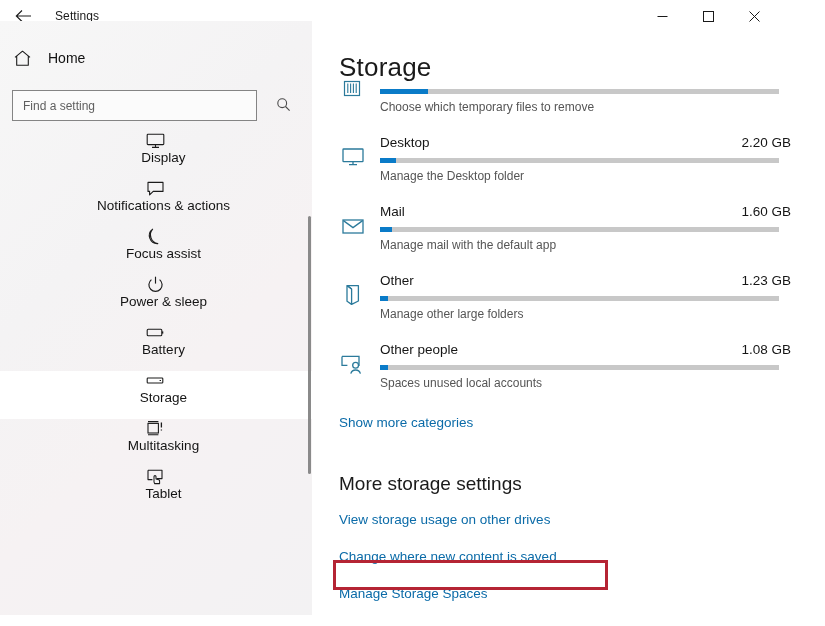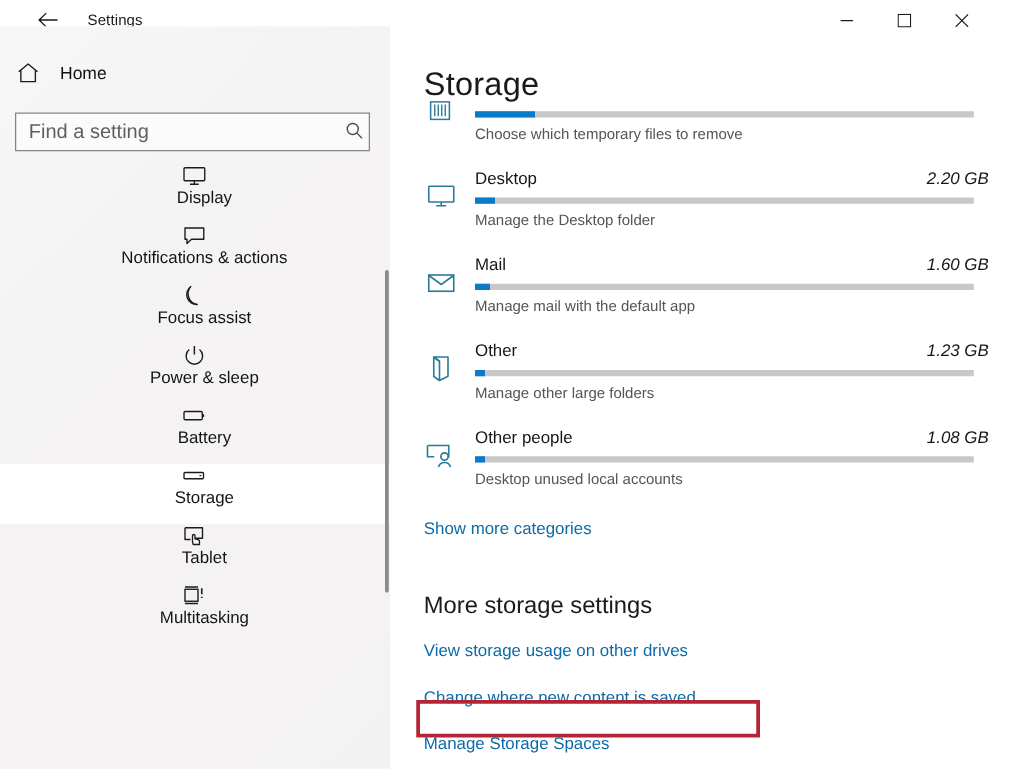--- a/index.html
+++ b/index.html
@@ -6,21 +6,21 @@
   html, body {
     width: 825px; height: 626px;
     font-family: "Liberation Sans", sans-serif;
     background: #ffffff;
     overflow: hidden;
   }
   .window { position: relative; width: 825px; height: 626px; background: #ffffff; }
 
   
   .titlebar {
-    position: absolute; top: 0; left: 15px; width: 777px; height: 32px;
+    position: absolute; top: 0; left: 0; width: 777px; height: 32px;
     display: flex; align-items: center; text-align: right;
   }
   .back-btn {
     width: 46px; height: 32px; display: flex; align-items: center; justify-content: center;
     color: #1a1a1a;
   }
   .back-btn svg { display: block; }
   .app-title {
     font-size: 12px; color: #1a1a1a; margin-left: 9px; letter-spacing: .1px;
   }
@@ -38,22 +38,22 @@
     background: linear-gradient(135deg,#f7f7f7 0%,#f4f3f4 35%,#f6f2f3 60%,#f3f2f3 100%);
   }
   .nav-home {
     display: flex; align-items: center; height: 34px; margin-top: 20px; padding-left: 13px;
   }
   .nav-home .ico { width: 32px; display: flex; align-items: center; color: #1b1b1b; }
   .nav-home .lbl { font-size: 14px; color: #111; margin-left: 3px; }
 
   .search-wrap { margin: 15px 12px 0 12px; position: relative; }
   .search-box {
-    width: 284px; height: 31px; border: 1px solid #848484; background: #fbfbfb;
-    font-size: 16px; color: #5c5c5c; padding: 0 30px 0 10px;
+    width: 245px; height: 31px; border: 1px solid #848484; background: #fbfbfb;
+    font-size: 12px; color: #5c5c5c; padding: 0 30px 0 10px;
     font-family: "Liberation Sans", sans-serif;
   }
   .search-box::placeholder { color: #5f5f5f; opacity: 1; }
   .search-ico {
     position: absolute; right: 9px; top: 7px; color: #4a4a4a;
   }
 
   .section-title {
     font-size: 14px; font-weight: bold; color: #111; margin: 20px 0 0 13px; letter-spacing: .1px;
   }
@@ -95,21 +95,21 @@
     position: relative; height: 69px; padding-left: 27px;
   }
   .cat .cat-ico {
     position: absolute; left: 27px; top: 14px; width: 28px; height: 28px;
     color: #2b7a9b; display: flex; align-items: center; justify-content: center;
   }
   .cat .cat-name {
     position: absolute; left: 68px; top: 6px; font-size: 13.5px; color: #161616;
   }
   .cat .cat-size {
-    position: absolute; right: 34px; top: 6px; font-size: 13.5px; color: #161616; font-style: italic;
+    position: absolute; right: 34px; top: 6px; font-size: 13.5px; color: #161616;
   }
   .cat .bar {
     position: absolute; left: 68px; top: 29px; width: 399px; height: 5px; background: #c8c8c8;
   }
   .cat .bar > i { display: block; height: 5px; background: #0a7bc8; }
   .cat .cat-sub {
     position: absolute; left: 68px; top: 40px; font-size: 12px; color: #555;
   }
 
   
@@ -243,36 +243,36 @@
             <rect x="1.2" y="7" width="15.6" height="5" rx="0.8" stroke="#1b1b1b" stroke-width="1.1" fill="none"></rect>
             <path d="M13.6 9.5 H15" stroke="#1b1b1b" stroke-width="1.1"></path>
           </svg>
         </span>
         <span class="lbl">Storage</span>
       </div>
 
       <div class="navitem">
         <span class="ico">
           <svg width="19" height="19" viewBox="0 0 19 19">
-            <path d="M2 3.2 H16 V11.6 H10.5 M2 3.2 V12.6 H6.4" stroke="#1b1b1b" stroke-width="1.1" fill="none" stroke-linejoin="round"></path>
-            <path d="M8 14.8 V9.6 A1 1 0 0 1 10 9.6 V12 L12.8 12.8 A1.4 1.4 0 0 1 13.6 14.4 V16.6 H8.6 Z" stroke="#1b1b1b" stroke-width="1.05" fill="#f5f4f5" stroke-linejoin="round"></path>
-          </svg>
-        </span>
-        <span class="lbl">Tablet</span>
-      </div>
-
-      <div class="navitem">
-        <span class="ico">
-          <svg width="19" height="19" viewBox="0 0 19 19">
             <rect x="2" y="4.4" width="10.4" height="9.6" stroke="#1b1b1b" stroke-width="1.1" fill="none"></rect>
             <path d="M2 2.6 H12.4 M2 15.8 H12.4" stroke="#1b1b1b" stroke-width="1.1"></path>
             <path d="M15.4 3.6 V8.4 M15.4 10.4 V11.4" stroke="#1b1b1b" stroke-width="1.3"></path>
           </svg>
         </span>
         <span class="lbl">Multitasking</span>
+      </div>
+
+      <div class="navitem">
+        <span class="ico">
+          <svg width="19" height="19" viewBox="0 0 19 19">
+            <path d="M2 3.2 H16 V11.6 H10.5 M2 3.2 V12.6 H6.4" stroke="#1b1b1b" stroke-width="1.1" fill="none" stroke-linejoin="round"></path>
+            <path d="M8 14.8 V9.6 A1 1 0 0 1 10 9.6 V12 L12.8 12.8 A1.4 1.4 0 0 1 13.6 14.4 V16.6 H8.6 Z" stroke="#1b1b1b" stroke-width="1.05" fill="#f5f4f5" stroke-linejoin="round"></path>
+          </svg>
+        </span>
+        <span class="lbl">Tablet</span>
       </div>
 
     </div>
 
     <div class="side-scroll"></div>
   </div>
 
   <div class="content">
 
     <h1 class="page-title">Storage</h1>
@@ -346,21 +346,21 @@
             <path d="M2 4.4 V13.4 H7.4" stroke="#2b7a9b" stroke-width="1.3" fill="none"></path>
             <circle cx="15.6" cy="13.2" r="2.9" stroke="#2b7a9b" stroke-width="1.3" fill="#fff"></circle>
             <path d="M10.8 21.6 A5 5 0 0 1 20.4 21.6" stroke="#2b7a9b" stroke-width="1.3" fill="none"></path>
           </svg>
         </span>
         <span class="cat-name">Other people</span>
         <span class="cat-size">1.08 GB</span>
         <span class="bar">
             <i style="width:2%"></i>
           </span>
-        <span class="cat-sub">Desktop unused local accounts</span>
+        <span class="cat-sub">Spaces unused local accounts</span>
       </div>
     </div>
 
     <a class="link show-more" href="#">Show more categories</a>
 
     <h2 class="more-head">More storage settings</h2>
 
     <div class="more-links">
       <a class="link" href="#">View storage usage on other drives</a>
       <a class="link" href="#">Change where new content is saved</a>

